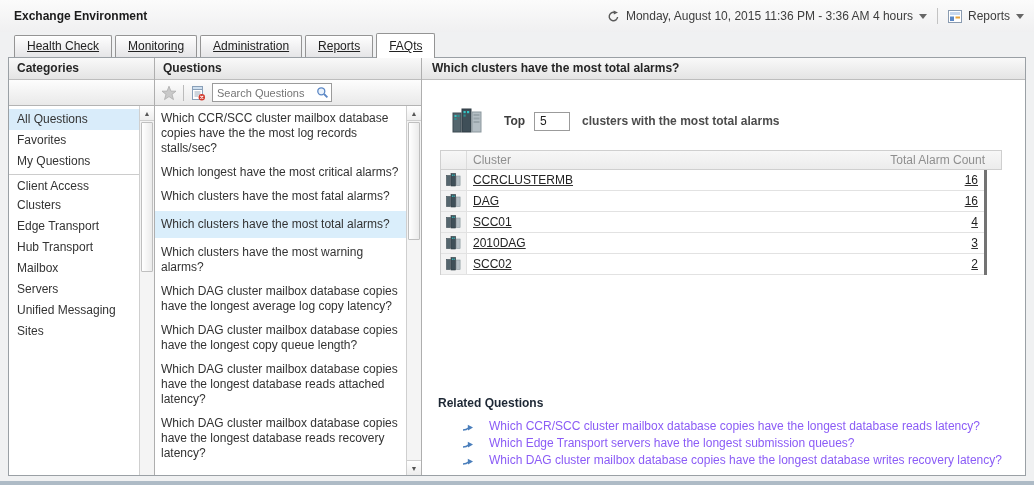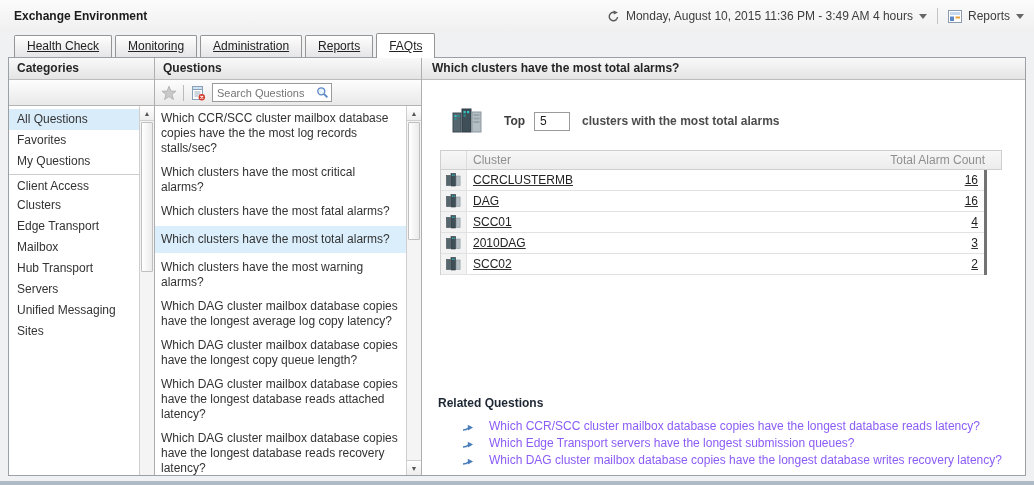--- a/index.html
+++ b/index.html
@@ -93,21 +93,21 @@
 
 <div class="topbar">
   <div class="app-title">Exchange Environment</div>
   <div class="time-area">
     <span>
       <svg width="13" height="13" viewBox="0 0 13 13">
         <path d="M10.6 7 A4.2 4.2 0 1 1 7.2 2.4" fill="none" stroke="#5a5a5a" stroke-width="1.4"></path>
         <path d="M6.6 0.4 L11 2.6 6.8 4.6 Z" fill="#5a5a5a"></path>
       </svg>
     </span>
-    <span>Monday, August 10, 2015 11:36 PM - 3:49 AM 4 hours</span>
+    <span>Monday, August 10, 2015 11:36 PM - 3:36 AM 4 hours</span>
     <span class="caret"></span>
     <span class="vdiv"></span>
     <span>
       <svg width="14" height="13" viewBox="0 0 14 13">
         <rect x="0.5" y="0.5" width="13" height="12" fill="#ffffff" stroke="#8a9bb0"></rect>
         <rect x="2" y="2" width="10" height="3" fill="#c8d8ee"></rect>
         <rect x="2" y="6.5" width="4" height="4.5" fill="#5b87c5"></rect>
         <rect x="7.5" y="6.5" width="4.5" height="2" fill="#e8a33d"></rect>
       </svg>
     </span>
@@ -153,24 +153,24 @@
           <div class="cat-item group-start">
             <span>Client Access</span>
           </div>
           <div class="cat-item">
             <span>Clusters</span>
           </div>
           <div class="cat-item">
             <span>Edge Transport</span>
           </div>
           <div class="cat-item">
+            <span>Hub Transport</span>
+          </div>
+          <div class="cat-item">
             <span>Mailbox</span>
-          </div>
-          <div class="cat-item">
-            <span>Hub Transport</span>
           </div>
           <div class="cat-item">
             <span>Servers</span>
           </div>
           <div class="cat-item">
             <span>Unified Messaging</span>
           </div>
           <div class="cat-item">
             <span>Sites</span>
           </div>
@@ -211,21 +211,21 @@
           </svg>
         </span>
       </span>
     </div>
     <div class="q-body">
       <div class="q-list">
         <div class="q-item">
             <span>Which CCR/SCC cluster mailbox database copies have the the most log records stalls/sec?</span>
           </div>
           <div class="q-item">
-            <span>Which clusters have the most critical alarms?</span>
+            <span>Which longest have the most critical alarms?</span>
           </div>
           <div class="q-item">
             <span>Which clusters have the most fatal alarms?</span>
           </div>
           <div class="q-item selected">
             <span>Which clusters have the most total alarms?</span>
           </div>
           <div class="q-item">
             <span>Which clusters have the most warning alarms?</span>
           </div>

